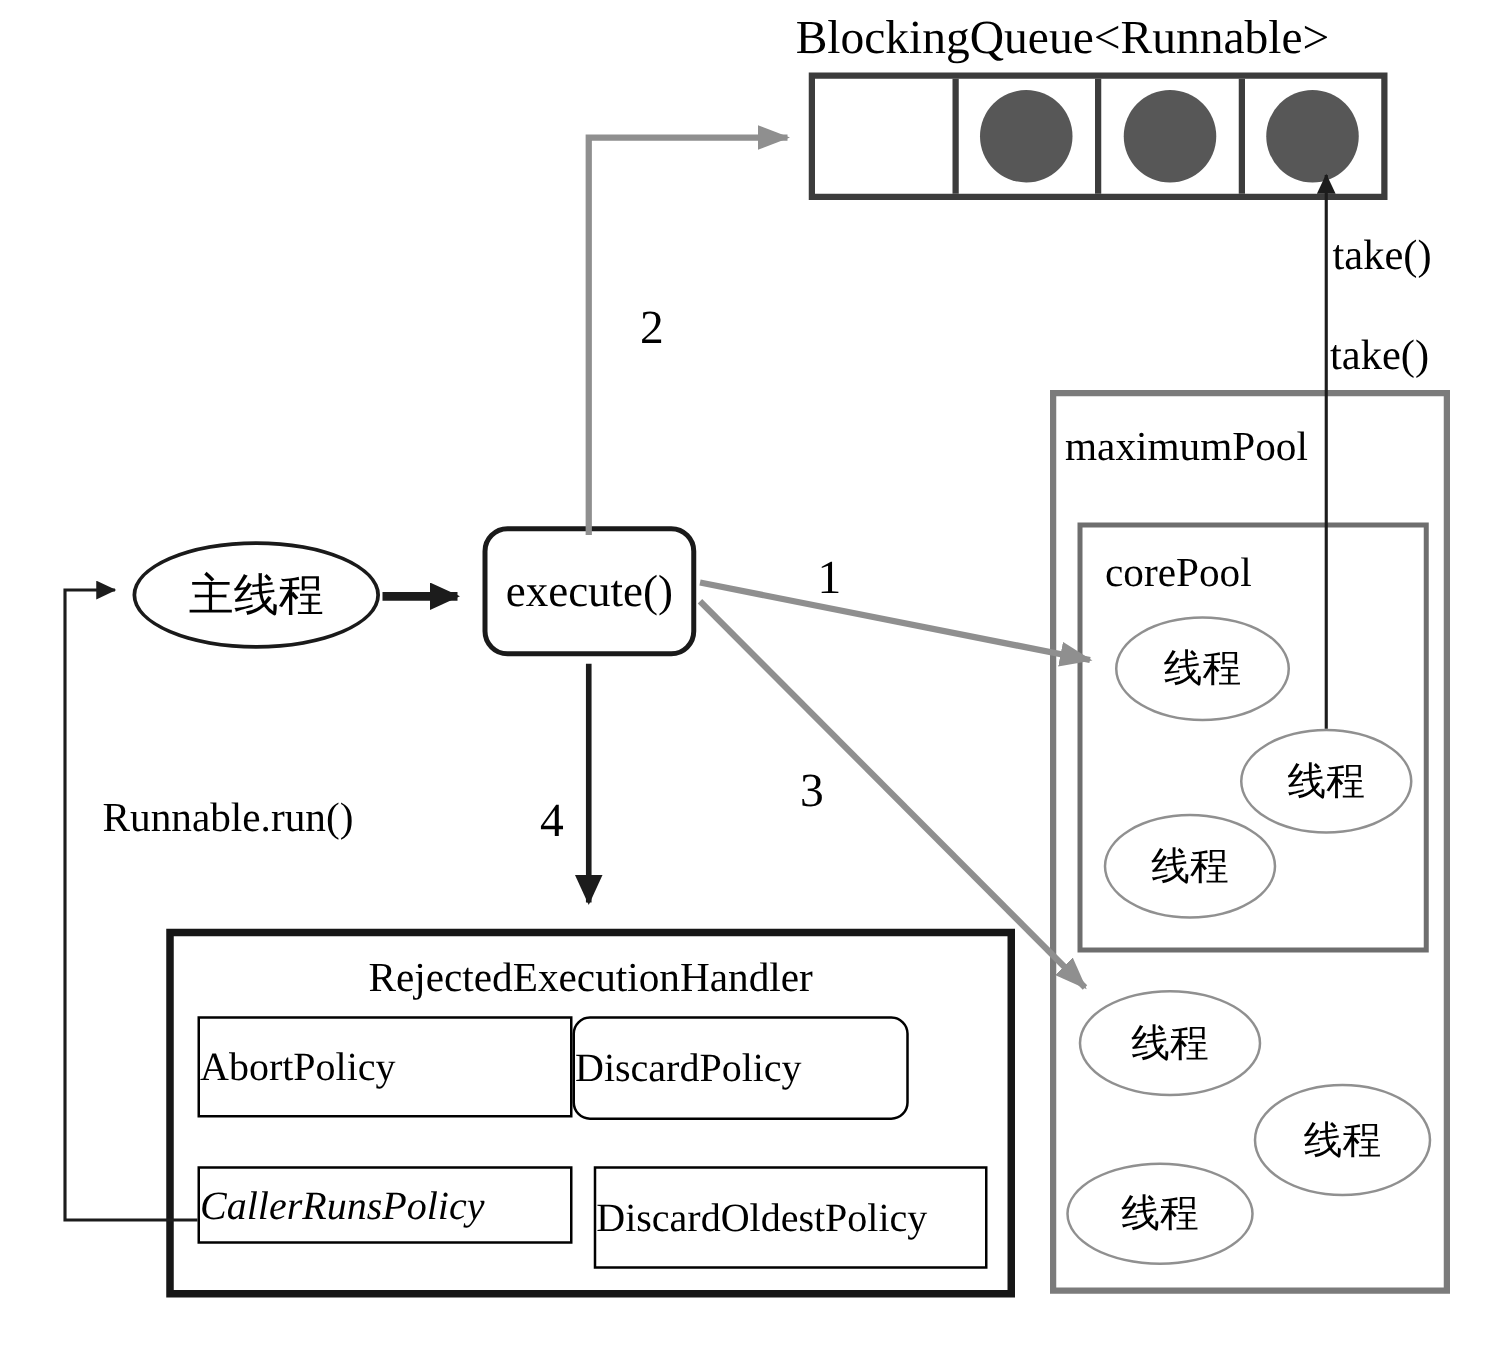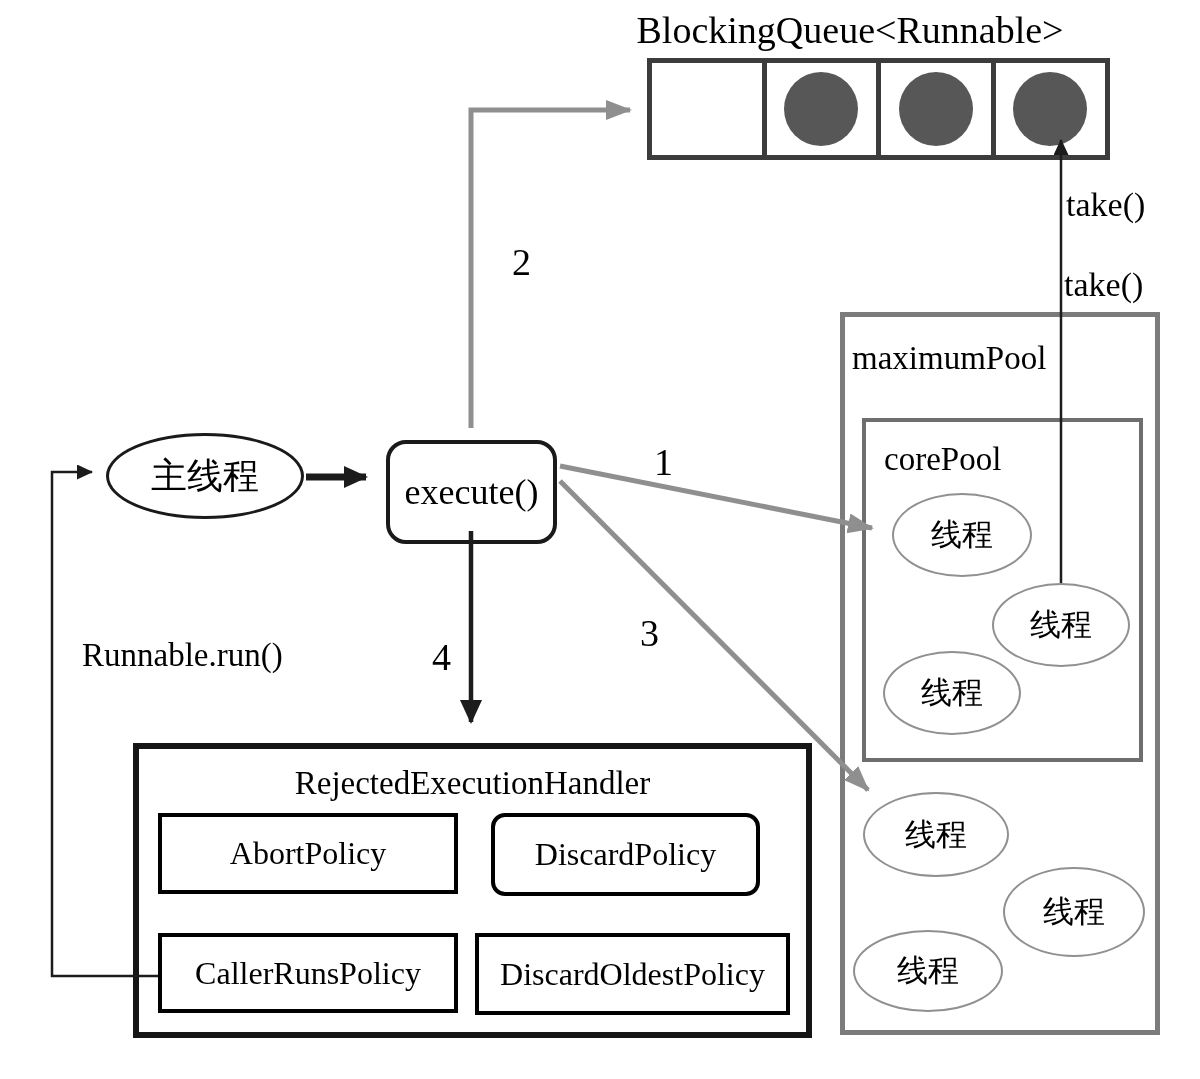--- a/index.html
+++ b/index.html
@@ -18,21 +18,21 @@
   .queue-cell + .queue-cell{border-left:5px solid #3c3c3c;}
   .queue-cell .task-dot{
     position:absolute;left:50%;top:50%;width:74px;height:74px;margin:-37px 0 0 -37px;
     border-radius:50%;background:#575757;
   }
 
   
   #main-thread{left:106px;top:433px;width:198px;height:86px;border:3.5px solid #1a1a1a;
     border-radius:50%;box-sizing:border-box;display:flex;align-items:center;justify-content:center;
     font-size:36px;background:#ffffff;}
-  #execute-box{left:386px;top:440px;width:171px;height:104px;border:4px solid #1a1a1a;
+  #execute-box{left:386px;top:421px;width:171px;height:104px;border:4px solid #1a1a1a;
     border-radius:20px;box-sizing:border-box;display:flex;align-items:center;justify-content:center;
     font-size:36px;background:#ffffff;}
 
   
   #maximum-pool{left:840px;top:312px;width:320px;height:723px;border:5px solid #7b7b7b;
     box-sizing:border-box;background:#ffffff;}
   #maximum-pool-title{left:852px;top:340px;font-size:33px;}
   #core-pool{left:862px;top:418px;width:281px;height:344px;border:4.5px solid #6e6e6e;
     box-sizing:border-box;background:transparent;}
   #core-pool-title{left:884px;top:441px;font-size:33px;}
@@ -42,25 +42,25 @@
   #thread-2{left:992px;top:583px;width:138px;height:84px;}
   #thread-3{left:883px;top:651px;width:138px;height:84px;}
   #thread-4{left:863px;top:792px;width:146px;height:85px;}
   #thread-5{left:1003px;top:867px;width:142px;height:90px;}
   #thread-6{left:853px;top:930px;width:150px;height:82px;}
 
   
   #handler-box{left:133px;top:743px;width:679px;height:295px;border:6px solid #161616;
     box-sizing:border-box;background:#ffffff;}
   #handler-title{position:absolute;left:0;top:16px;width:100%;text-align:center;font-size:33px;}
-  .policy-box{position:absolute;border:4px solid #000000;box-sizing:border-box;
-    display:flex;align-items:center;justify-content:center;font-size:32px;background:#ffffff;}
+  .policy-box{position:absolute;border:2px solid #000000;box-sizing:border-box;
+    display:flex;align-items:center;font-size:32px;background:#ffffff;}
   #policy-abort{left:19px;top:64px;width:300px;height:81px;}
-  #policy-discard{left:352px;top:64px;width:269px;height:83px;border-radius:14px;}
-  #policy-callerruns{left:19px;top:184px;width:300px;height:80px;}
+  #policy-discard{left:319px;top:64px;width:269px;height:83px;border-radius:14px;}
+  #policy-callerruns{left:19px;top:184px;width:300px;height:62px;font-style:italic;}
   #policy-discardoldest{left:336px;top:184px;width:315px;height:82px;}
 
   
   .num-label{font-size:38px;}
   #label-step2{left:512px;top:240px;}
   #label-step1{left:654px;top:440px;}
   #label-step3{left:640px;top:611px;}
   #label-step4{left:432px;top:635px;}
   #label-poll{left:1066px;top:186px;font-size:34px;}
   #label-take{left:1064px;top:266px;font-size:34px;}

